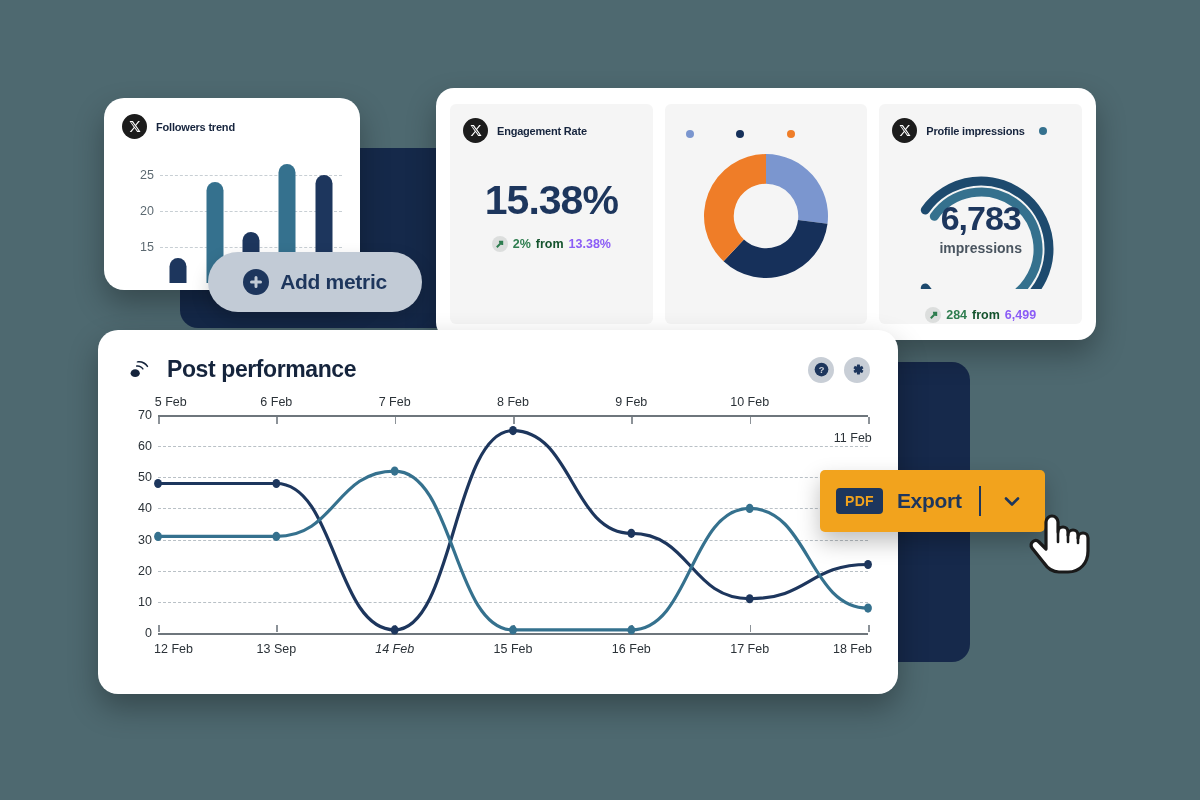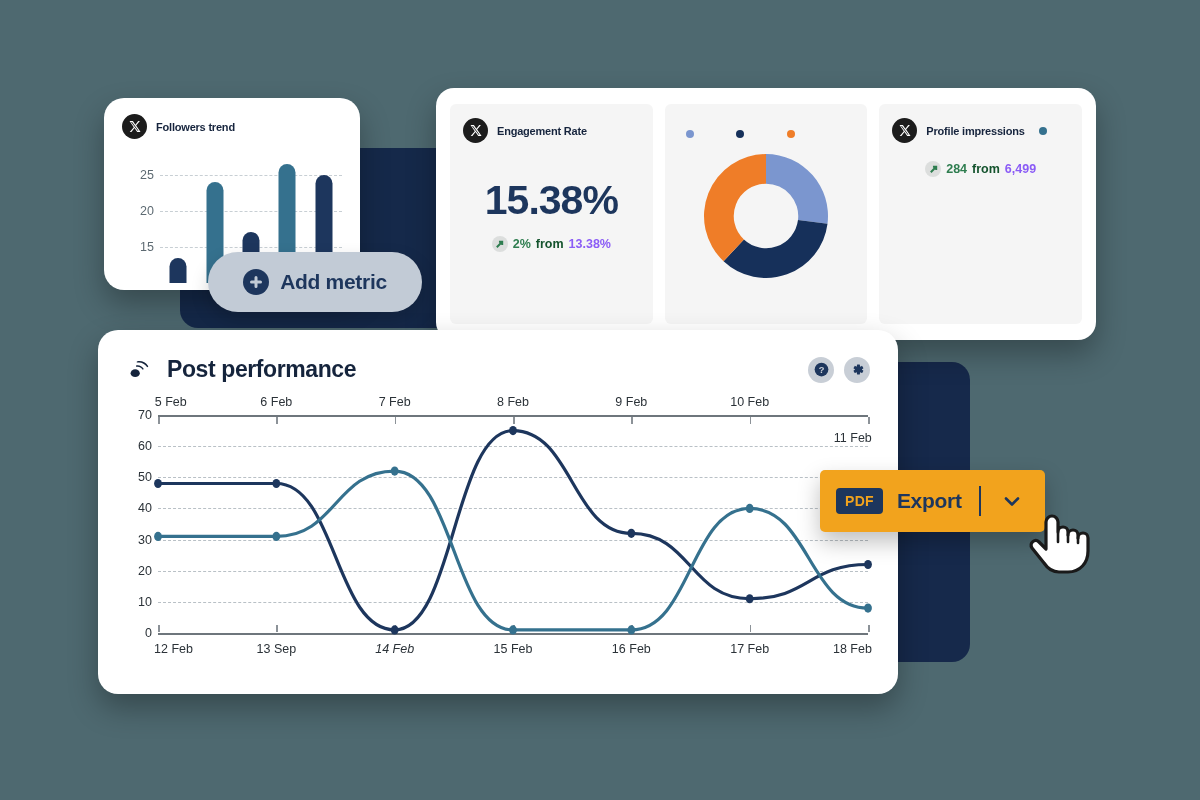--- a/index.html
+++ b/index.html
@@ -214,20 +214,30 @@
 
     <div class="metric-card">
       <div class="card-head">
         <span class="x-badge">
           <svg viewBox="0 0 24 24">
               <path d="M18.9 2H22l-7 8 8.2 12H17l-5-7.2L6.3 22H3.2l7.5-8.6L2.8 2H9l4.6 6.6L18.9 2zm-1.1 18h1.7L7.4 3.8H5.6L17.8 20z"></path>
             </svg>
         </span>
         <span class="card-title">Profile impressions</span>
         <span class="ldot" id="profile-dot" style="margin-left: 5px; background: rgb(53, 113, 142);"></span>
+      </div>
+      <div class="gauge-wrap" id="gauge-host">
+          <svg viewBox="0 0 170 140" width="170" height="140">
+            <path d="M 29.29766098834854 60.99680232812889 A 68 68 0 1 1 29.29766098834861 139.00319767187122" stroke="#1d4a6e" stroke-width="9" fill="none" stroke-linecap="round"></path>
+            <path d="M 38.308333475527455 67.3061431279904 A 57 57 0 1 1 52.55106716444191 146.86221033875205" stroke="#35718e" stroke-width="9" fill="none" stroke-linecap="round"></path>
+          </svg>
+        <div class="gauge-center">
+          <div class="gauge-num">6,783</div>
+          <div class="gauge-label">impressions</div>
+        </div>
       </div>
       <div class="delta" style="margin-top:18px">
         <span class="delta-circle">
           <svg viewBox="0 0 10 10">
               <path d="M2 8 L8 2 M4.4 2 H8 V5.6"></path>
             </svg>
         </span>
         <span class="delta-pct">284</span>
         <span class="delta-from">from</span>
         <span class="delta-prev">6,499</span>

